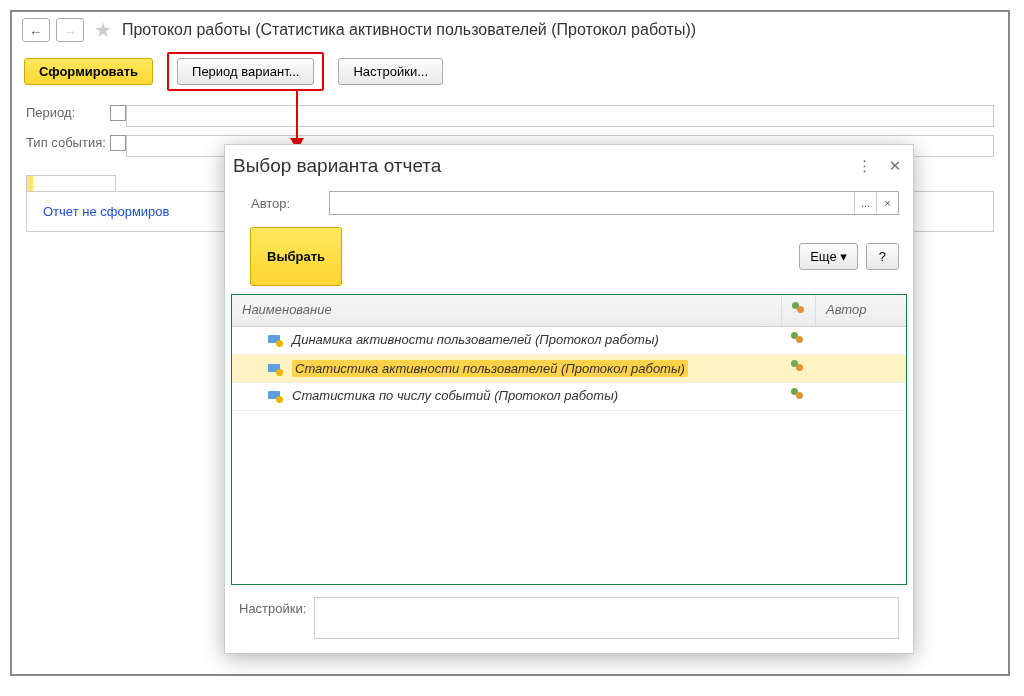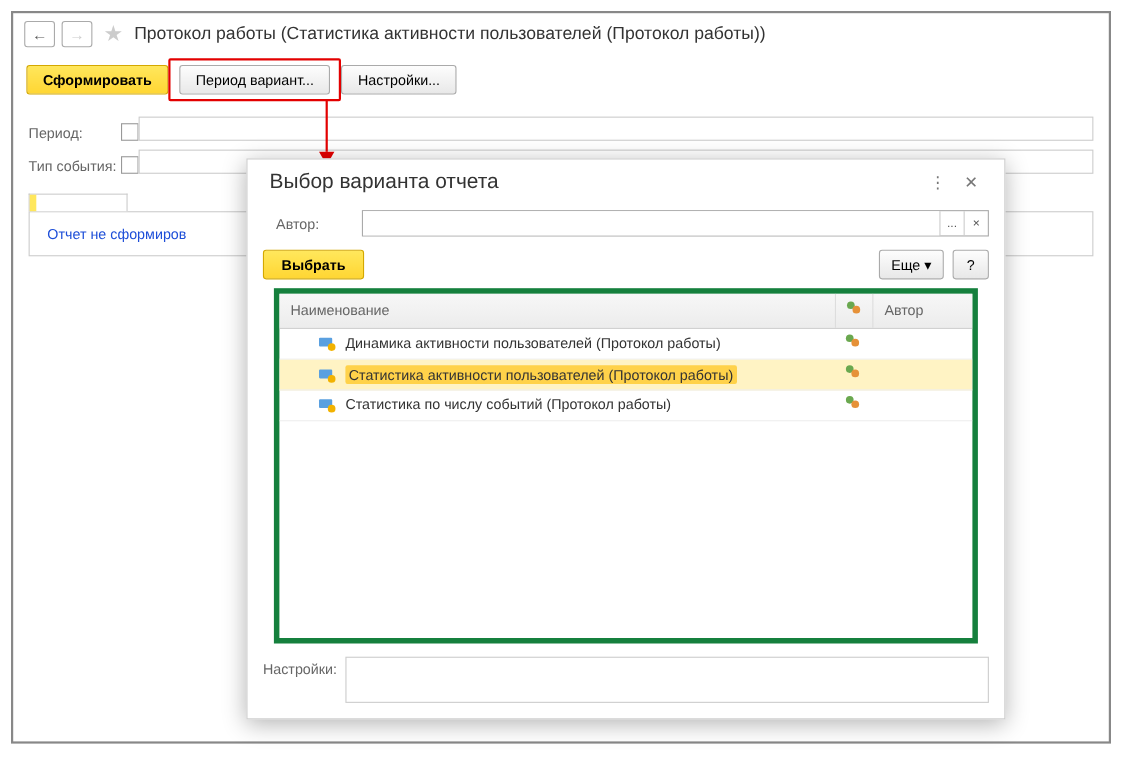--- a/index.html
+++ b/index.html
@@ -6,58 +6,58 @@
 body { font-family: Arial, sans-serif; font-size: 13px; background: #fff; color: #333; position: relative; width: 1024px; height: 696px; overflow: hidden; }
 
 .window { border: 2px solid #888; width: 1000px; height: 666px; margin: 10px; position: relative; background: #fff; }
 
 .titlebar { display: flex; align-items: center; padding: 6px 10px; gap: 6px; }
 .nav-btn { width: 28px; height: 24px; background: #fff; border: 1px solid #aaa; border-radius: 3px; display: inline-flex; align-items: center; justify-content: center; cursor: pointer; font-size: 14px; color: #555; }
 .nav-btn.disabled { color: #ccc; }
 .star-icon { font-size: 20px; color: #ccc; margin: 0 4px; }
 .page-title { font-size: 16px; color: #333; }
 
-.toolbar { padding: 4px 12px 10px; display: flex; align-items: center; }
+.toolbar { padding: 4px 12px 10px; display: flex; gap: 14px; align-items: center; }
 .btn { padding: 5px 14px; border: 1px solid #aaa; border-radius: 3px; background: linear-gradient(#fdfdfd, #e8e8e8); cursor: pointer; font-size: 13px; }
 .btn-yellow { background: linear-gradient(#ffe75c, #ffd633); border-color: #d4a800; font-weight: bold; }
 .btn-highlight { border: 2px solid #e30000; padding: 4px 8px; border-radius: 2px; }
 
-.field-row { padding: 4px 14px; display: flex; align-items: flex-end; }
+.field-row { padding: 4px 14px; display: flex; align-items: flex-start; }
 .field-label { color: #666; min-width: 84px; }
 .checkbox { width: 16px; height: 16px; border: 1px solid #999; background: #fff; }
 .field-input { flex: 1; height: 22px; border: 1px solid #ccc; background: #fff; }
 
 .report-area { margin: 14px 14px 0; }
 .rep-tab { border-left: 1px solid #ccc; border-right: 1px solid #ccc; border-top: 1px solid #ccc; height: 16px; width: 90px; background: #fff; position: relative; }
 .rep-tab::before { content: ""; position: absolute; left: 0; top: 0; width: 6px; height: 15px; background: #ffe75c; }
 .rep-body { border: 1px solid #ccc; padding: 12px 16px; background: #fff; }
 .rep-msg { color: #1d4ed8; text-align: center; }
 
 .arrow-annot { position: absolute; left: 276px; top: 78px; pointer-events: none; }
 .arrow-line { width: 2px; height: 48px; background: #e30000; margin-left: 8px; }
 .arrow-head { width: 0; height: 0; border-left: 7px solid transparent; border-right: 7px solid transparent; border-top: 12px solid #e30000; margin-left: 2px; }
 
 .dialog { position: absolute; left: 212px; top: 132px; width: 690px; height: 510px; background: #fff; box-shadow: 0 4px 20px rgba(0,0,0,0.3); border: 1px solid #ccc; display: flex; flex-direction: column; }
-.dlg-header { display: flex; align-items: center; padding: 10px 20px; }
+.dlg-header { display: flex; align-items: center; padding: 10px 8px; }
 .dlg-title { font-size: 19px; flex: 1; color: #333; }
 .dlg-ctrl { width: 20px; height: 20px; display: inline-flex; align-items: center; justify-content: center; cursor: pointer; color: #777; margin-left: 10px; font-size: 15px; }
 
 .dlg-row { padding: 4px 14px; display: flex; align-items: center; gap: 8px; }
 .author-label { color: #666; min-width: 70px; margin-left: 12px; }
 .author-input { flex: 1; height: 24px; border: 1px solid #aaa; display: flex; }
 .author-input-field { flex: 1; border: none; }
 .author-btn { width: 22px; border-left: 1px solid #ccc; display: flex; align-items: center; justify-content: center; font-size: 11px; color: #555; cursor: pointer; }
 
 .dlg-toolbar { padding: 8px 14px; display: flex; align-items: center; }
-.dlg-toolbar .btn-yellow { padding: 5px 16px; }
+.dlg-toolbar .btn-yellow { padding: 21px 16px; margin-left: 11px; }
 .spacer { flex: 1; }
 .btn-more { padding: 5px 10px; }
 .btn-help { padding: 5px 12px; margin-left: 8px; }
 
-.table-wrap { margin: 0 24px; border: 5px solid #15803d; flex: 1; overflow: hidden; }
+.table-wrap { margin: 0 6px; border: 1px solid #15803d; flex: 1; overflow: hidden; font-style: italic; }
 .thead { display: flex; background: linear-gradient(#f7f7f7,#ececec); border-bottom: 1px solid #ccc; }
 .th { padding: 7px 10px; color: #666; font-size: 13px; }
 .th-name { flex: 1; border-right: 1px solid #ddd; }
 .th-icon { width: 34px; border-right: 1px solid #ddd; text-align: center; }
 .th-author { width: 90px; }
 
 .trow { display: flex; align-items: flex-start; border-bottom: 1px solid #eee; padding: 5px 0; }
 .trow.selected { background: #fff3c4; }
 .trow.selected .td-name span.txt { background: #ffd24a; padding: 1px 3px; border-radius: 2px; }
 .td-name { flex: 1; display: flex; align-items: center; gap: 8px; padding-left: 36px; }

